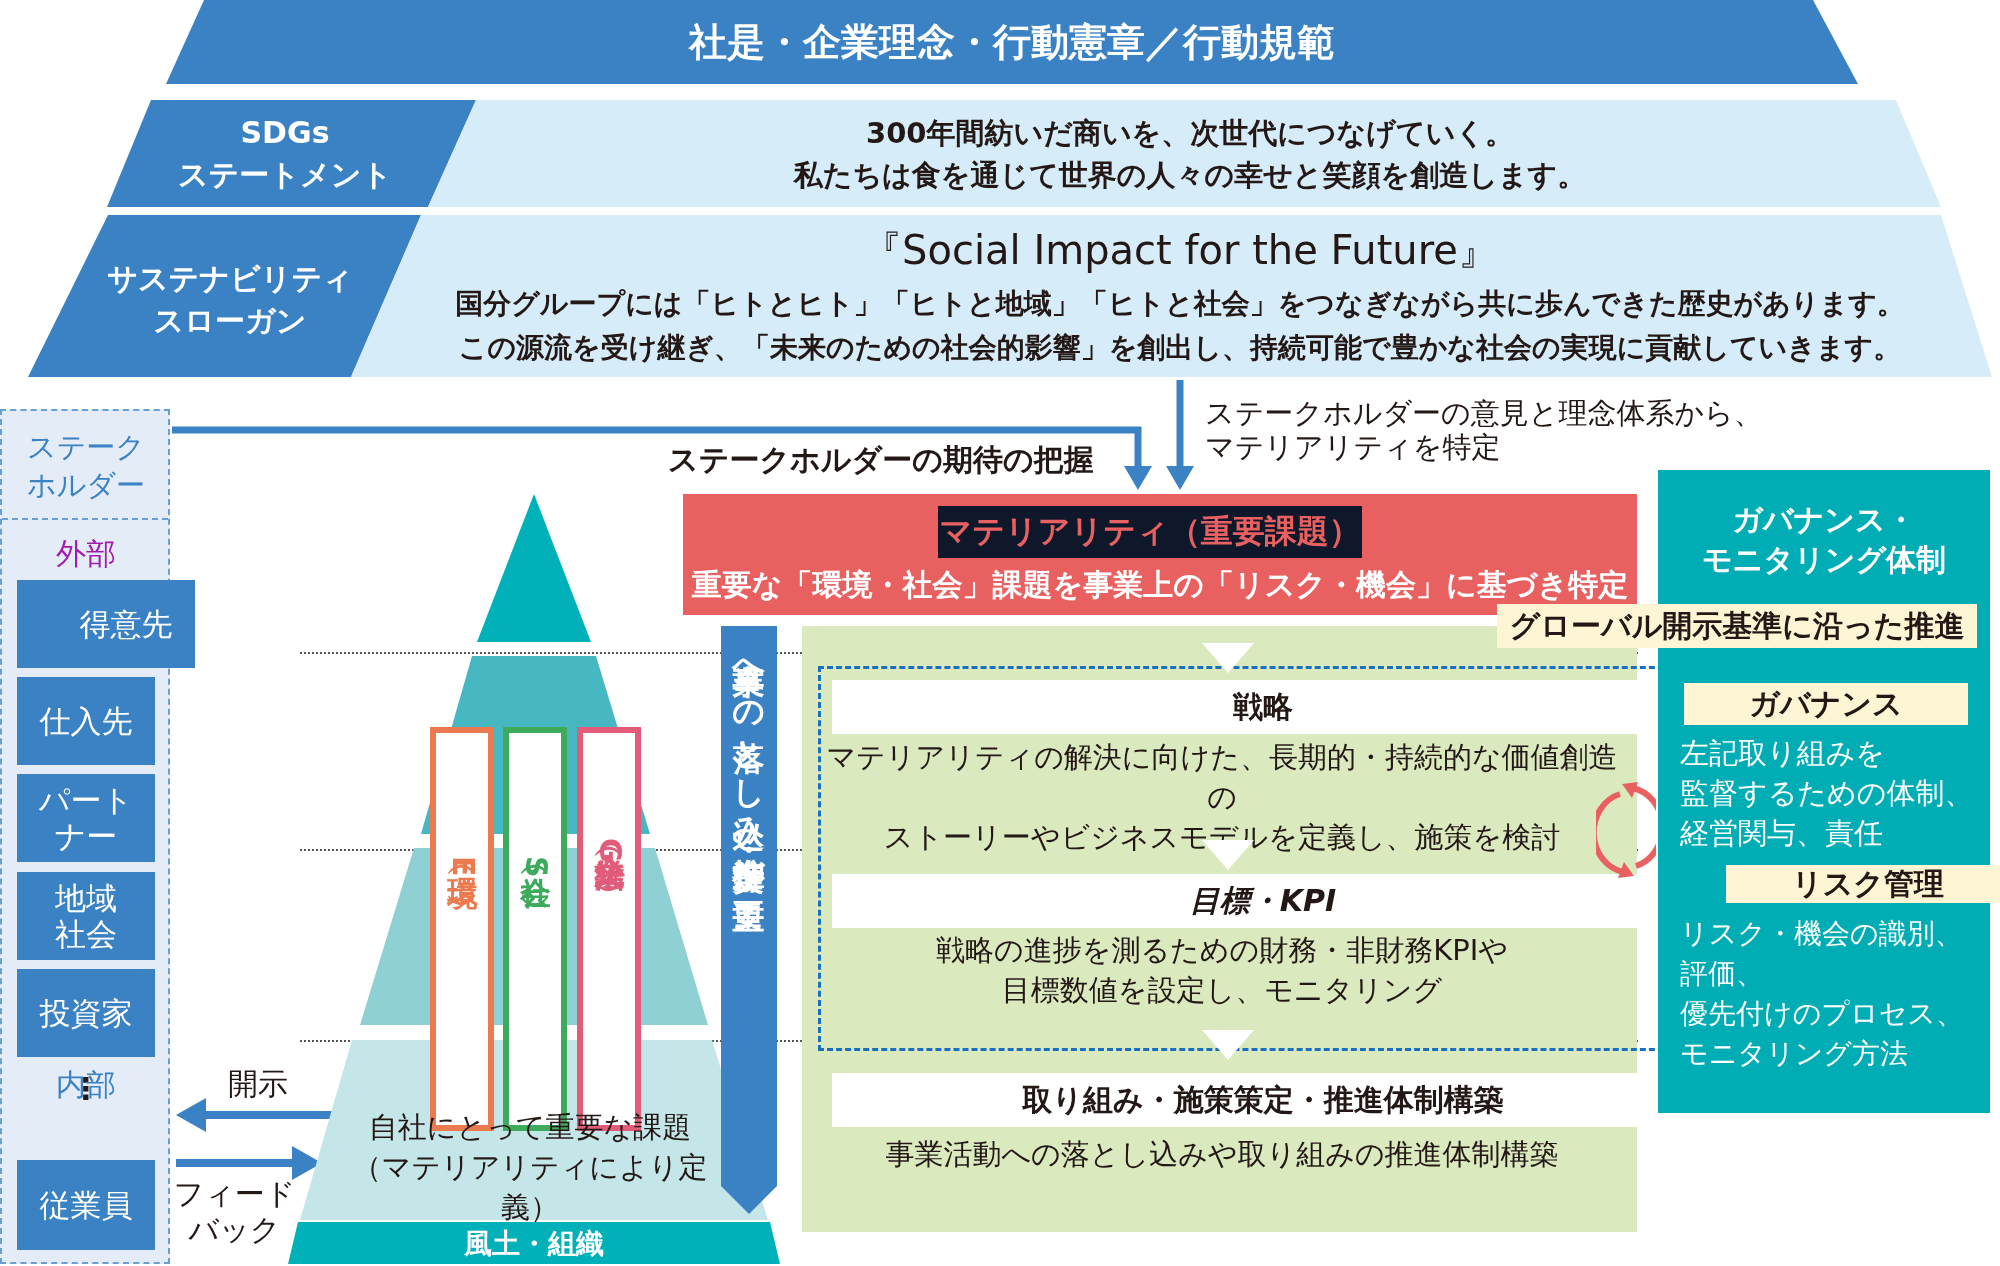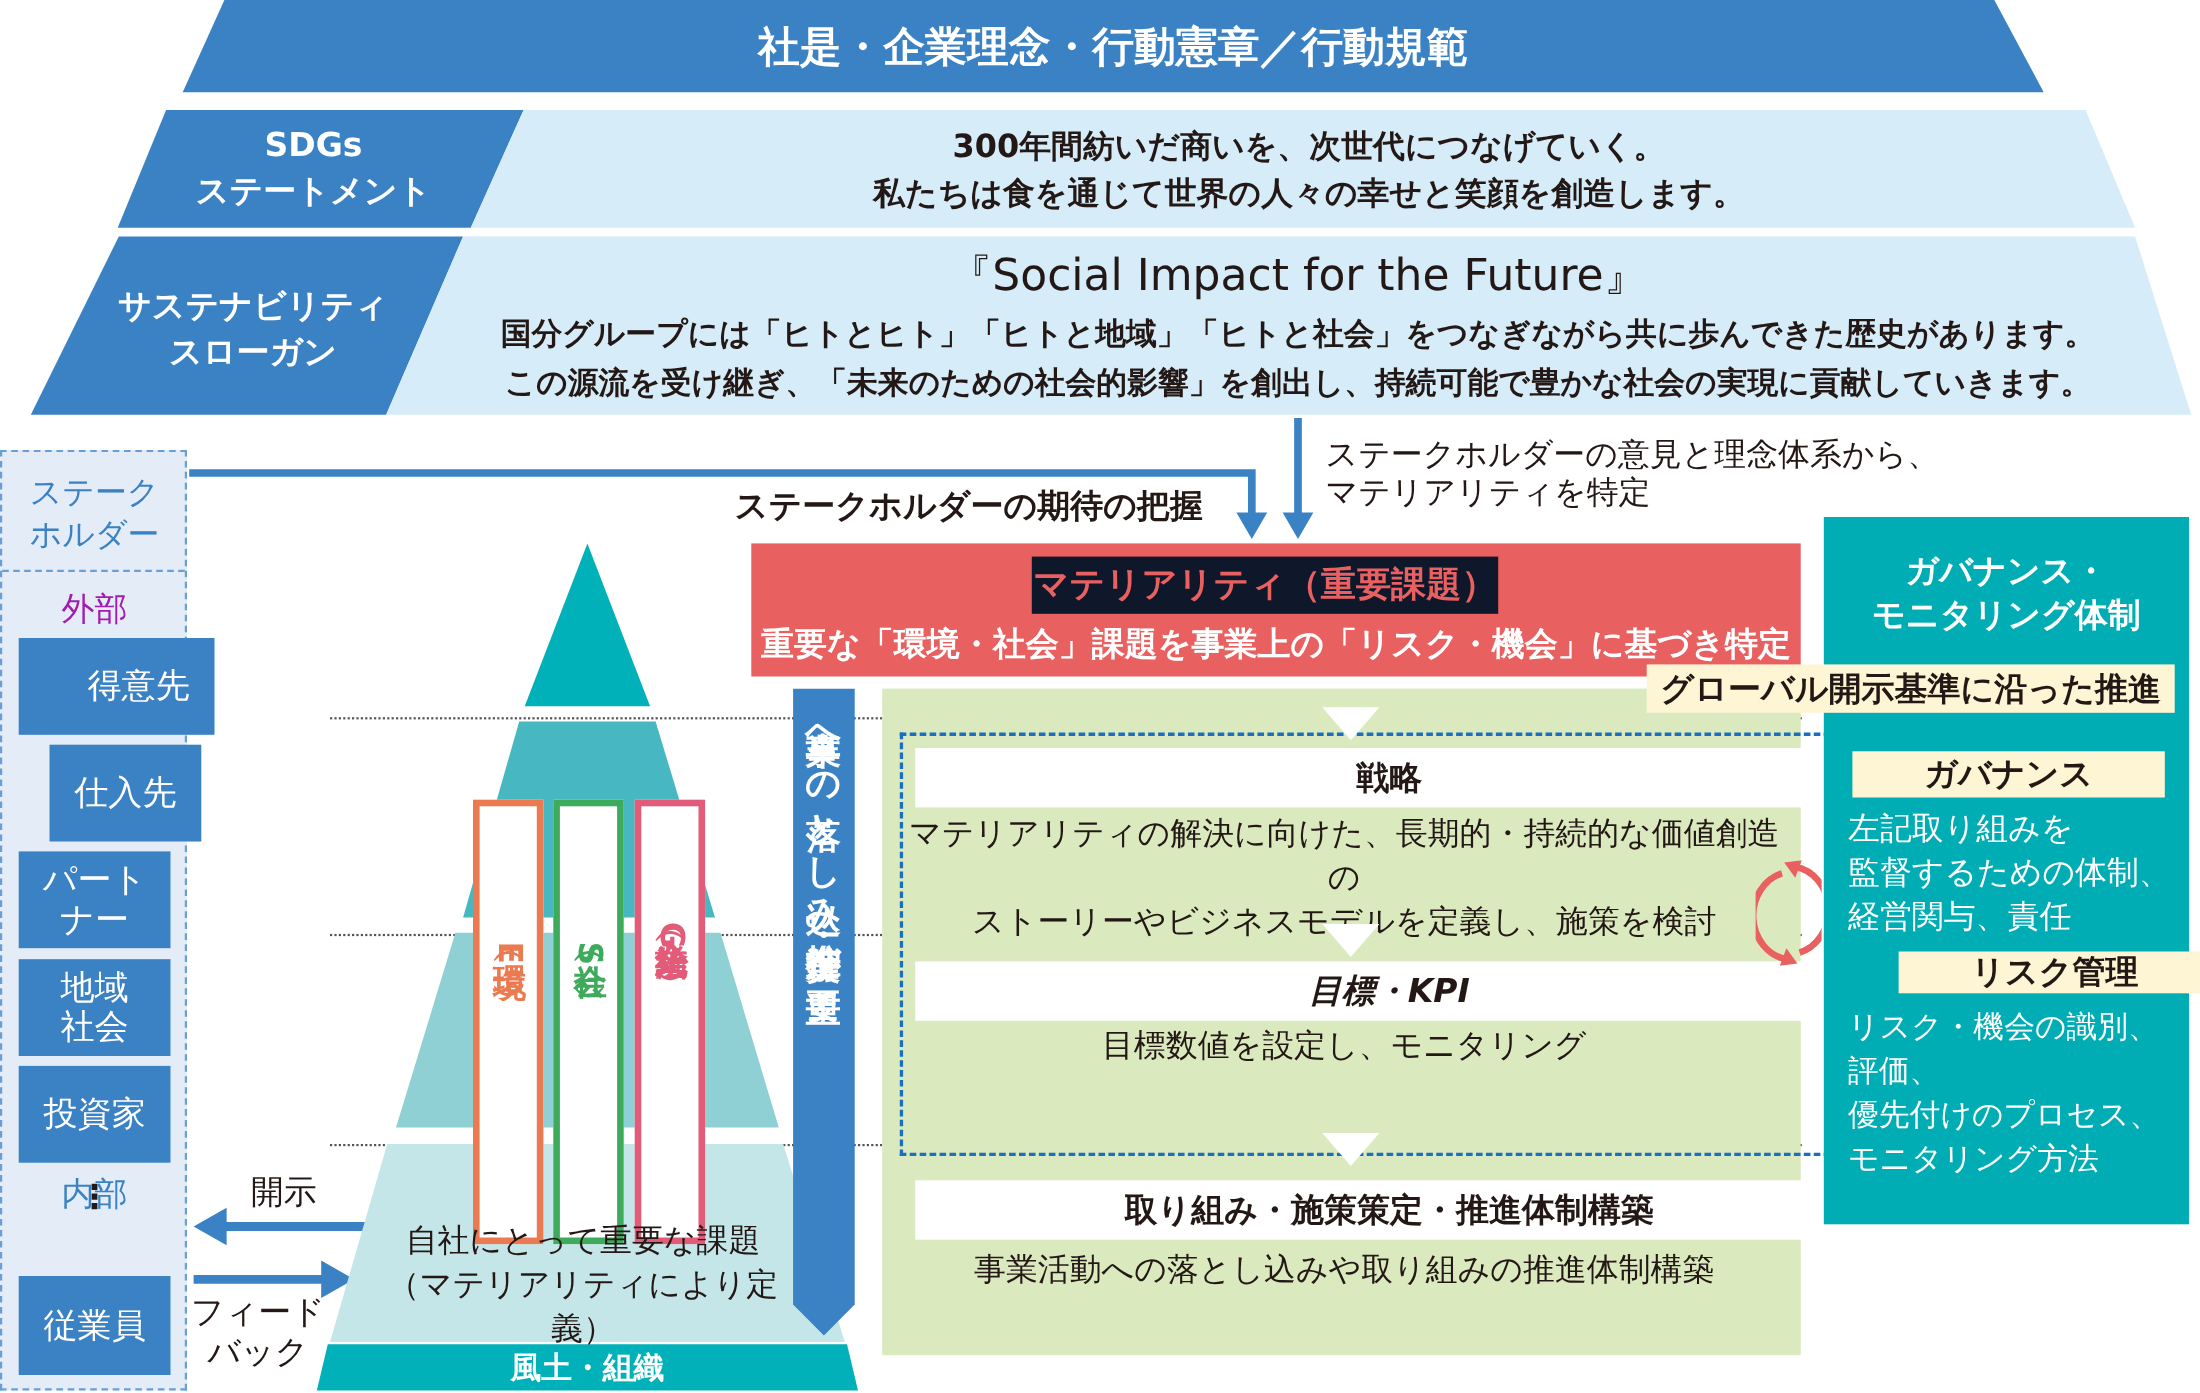--- a/index.html
+++ b/index.html
@@ -84,21 +84,21 @@
 <div class="abs" style="left:2px;top:518px;width:166px;border-top:2px dashed #6a9fd4;"></div>
 <div class="abs center" style="left:0;top:422px;width:172px;height:88px;color:#3a82c4;font-size:29px;line-height:38px;">
   <span>ステーク</span>
   <span>ホルダー</span>
 </div>
 <div class="abs center" style="left:0;top:534px;width:172px;height:40px;color:#a21caf;font-size:30px;">外部</div>
 
 <div class="stk-box" style="top:580px;height:88px;padding-left:40px;">
   <span>得意先</span>
 </div>
-<div class="stk-box" style="top:677px;height:88px;margin-left:28px;">
+<div class="stk-box" style="top:677px;height:88px;">
   <span>仕入先</span>
 </div>
 <div class="stk-box" style="top:774px;height:88px;flex-direction:column;">
   <span>パート</span>
   <span>ナー</span>
 </div>
 <div class="stk-box" style="top:872px;height:88px;flex-direction:column;">
   <span>地域</span>
   <span>社会</span>
 </div>
@@ -164,20 +164,21 @@
 <div class="tri" style="left:1202px;top:643px;"></div>
 <div class="step-title" style="top:680px;">戦略</div>
 <div class="step-desc" style="top:737px;">
   <div>マテリアリティの解決に向けた、長期的・持続的な価値創造の</div>
   <div>ストーリーやビジネスモデルを定義し、施策を検討</div>
 </div>
 
 <div class="tri" style="left:1202px;top:840px;"></div>
 <div class="step-title" style="top:874px;font-style:italic;">目標・KPI</div>
 <div class="step-desc" style="top:930px;">
+  <div>戦略の進捗を測るための財務・非財務KPIや</div>
   <div>目標数値を設定し、モニタリング</div>
 </div>
 
 <div class="tri" style="left:1202px;top:1030px;"></div>
 <div class="step-title" style="top:1073px;">取り組み・施策策定・推進体制構築</div>
 <div class="step-desc" style="top:1134px;">
   <div>事業活動への落とし込みや取り組みの推進体制構築</div>
 </div>
 
 <div class="abs" style="left:1658px;top:470px;width:332px;height:643px;background:#00adb5;"></div>

